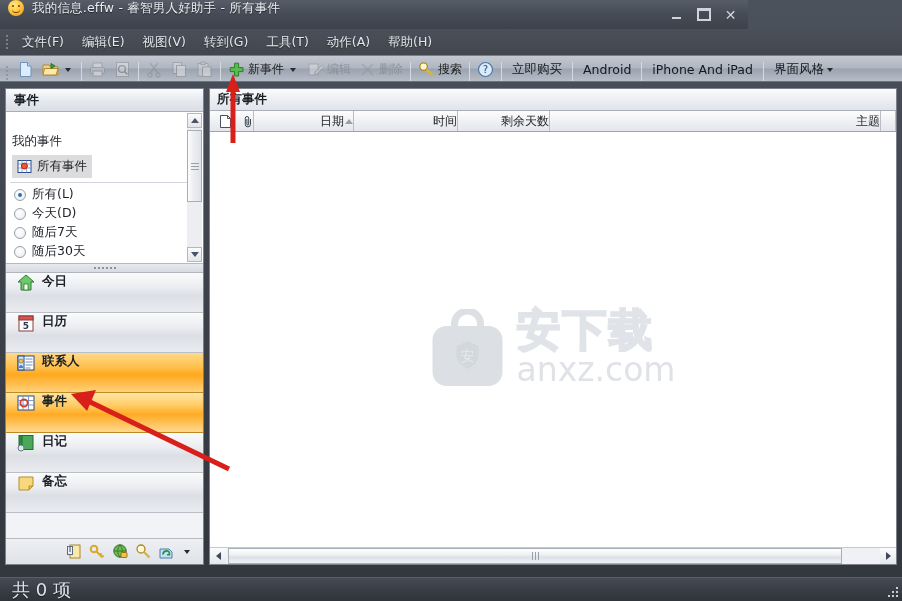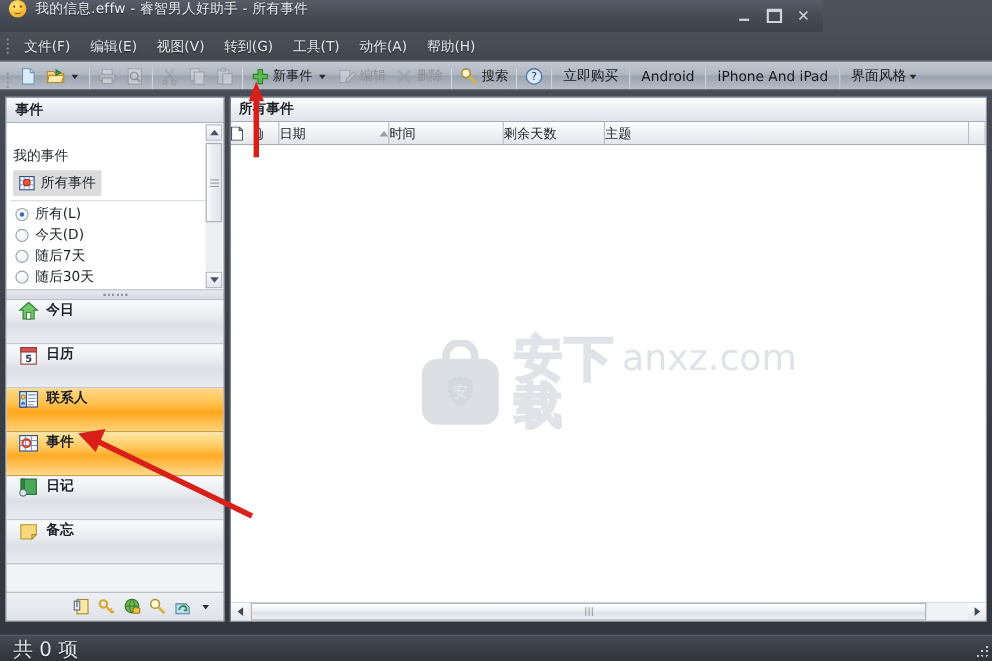--- a/index.html
+++ b/index.html
@@ -204,34 +204,34 @@
     border-bottom: 1px solid #a9aeb8;
     display: flex; align-items: center; padding-left: 7px;
     font-size: 12.5px; font-weight: bold; color: #1b1f26;
   }
   .ct-cols {
     height: 21px; flex: none; display: flex; align-items: stretch;
     background: linear-gradient(#fdfdfe 0%, #f0f1f4 50%, #e3e6eb 100%);
     border-bottom: 1px solid #9ea4ae;
   }
   .col {
-    display: flex; align-items: center; justify-content: space-between; gap: 22px;
+    display: flex; align-items: center; justify-content: flex-end; gap: 1px;
     font-size: 12px; color: #20242a;
     border-right: 1px solid #b9bec6;
   }
   .sortarr { width:0;height:0;border-left:4px solid transparent;border-right:4px solid transparent;border-bottom:5px solid #9aa0aa; }
   .ct-body { flex: 1; position: relative; background: #fff; overflow: hidden; }
   .watermark {
     position: absolute; left: 50%; top: 52%; transform: translate(-50%,-50%);
     display: flex; align-items: center; gap: 12px; opacity: .9; pointer-events: none;
   }
   .wm-bag {
     width: 74px; height: 78px; position: relative;
   }
-  .wm-text { display: flex; flex-direction: row; }
+  .wm-text { display: flex; flex-direction: column; }
   .wm-cn { font-size: 44px; font-weight: bold; color: #e2e5e9; line-height: .95;
            -webkit-text-stroke: 2px #dde1e6; letter-spacing: 2px; }
   .wm-url { font-size: 33px; color: #dcdfe4; letter-spacing: 0px; line-height: 1; margin-top: 2px; }
   .hscroll {
     height: 17px; flex: none; display: flex; align-items: center;
     background: #f3f4f7; border-top: 1px solid #c5cad2;
   }
   .hs-btn { width: 16px; height: 16px; flex: none; display: flex; align-items: center; justify-content: center;
             background: linear-gradient(#fbfcfd, #e4e7ec); }
   .hs-track { flex: 1; height: 16px; position: relative; background: #f0f1f4; }

